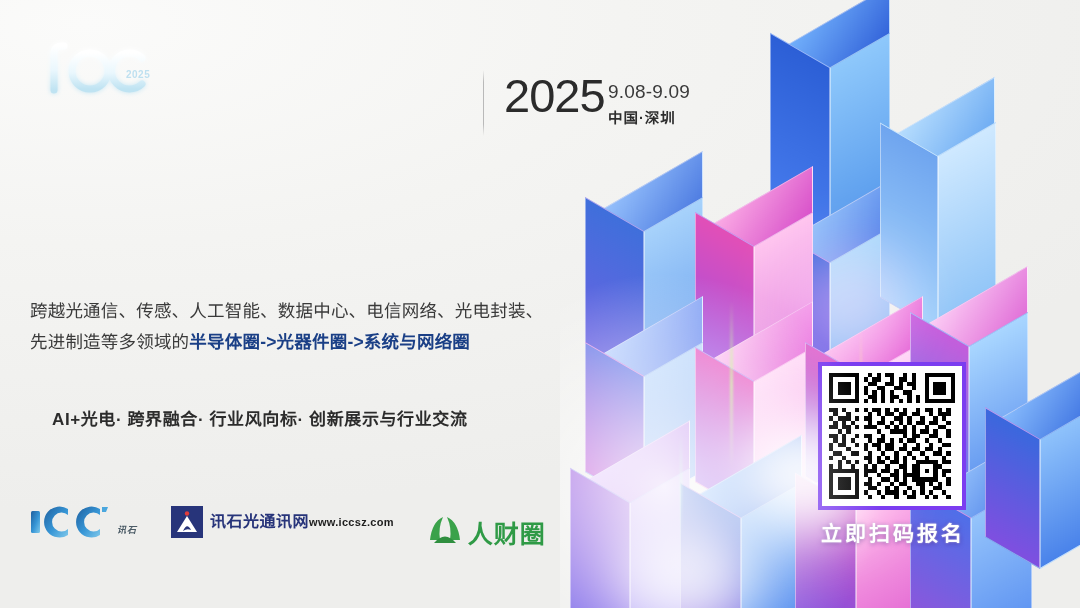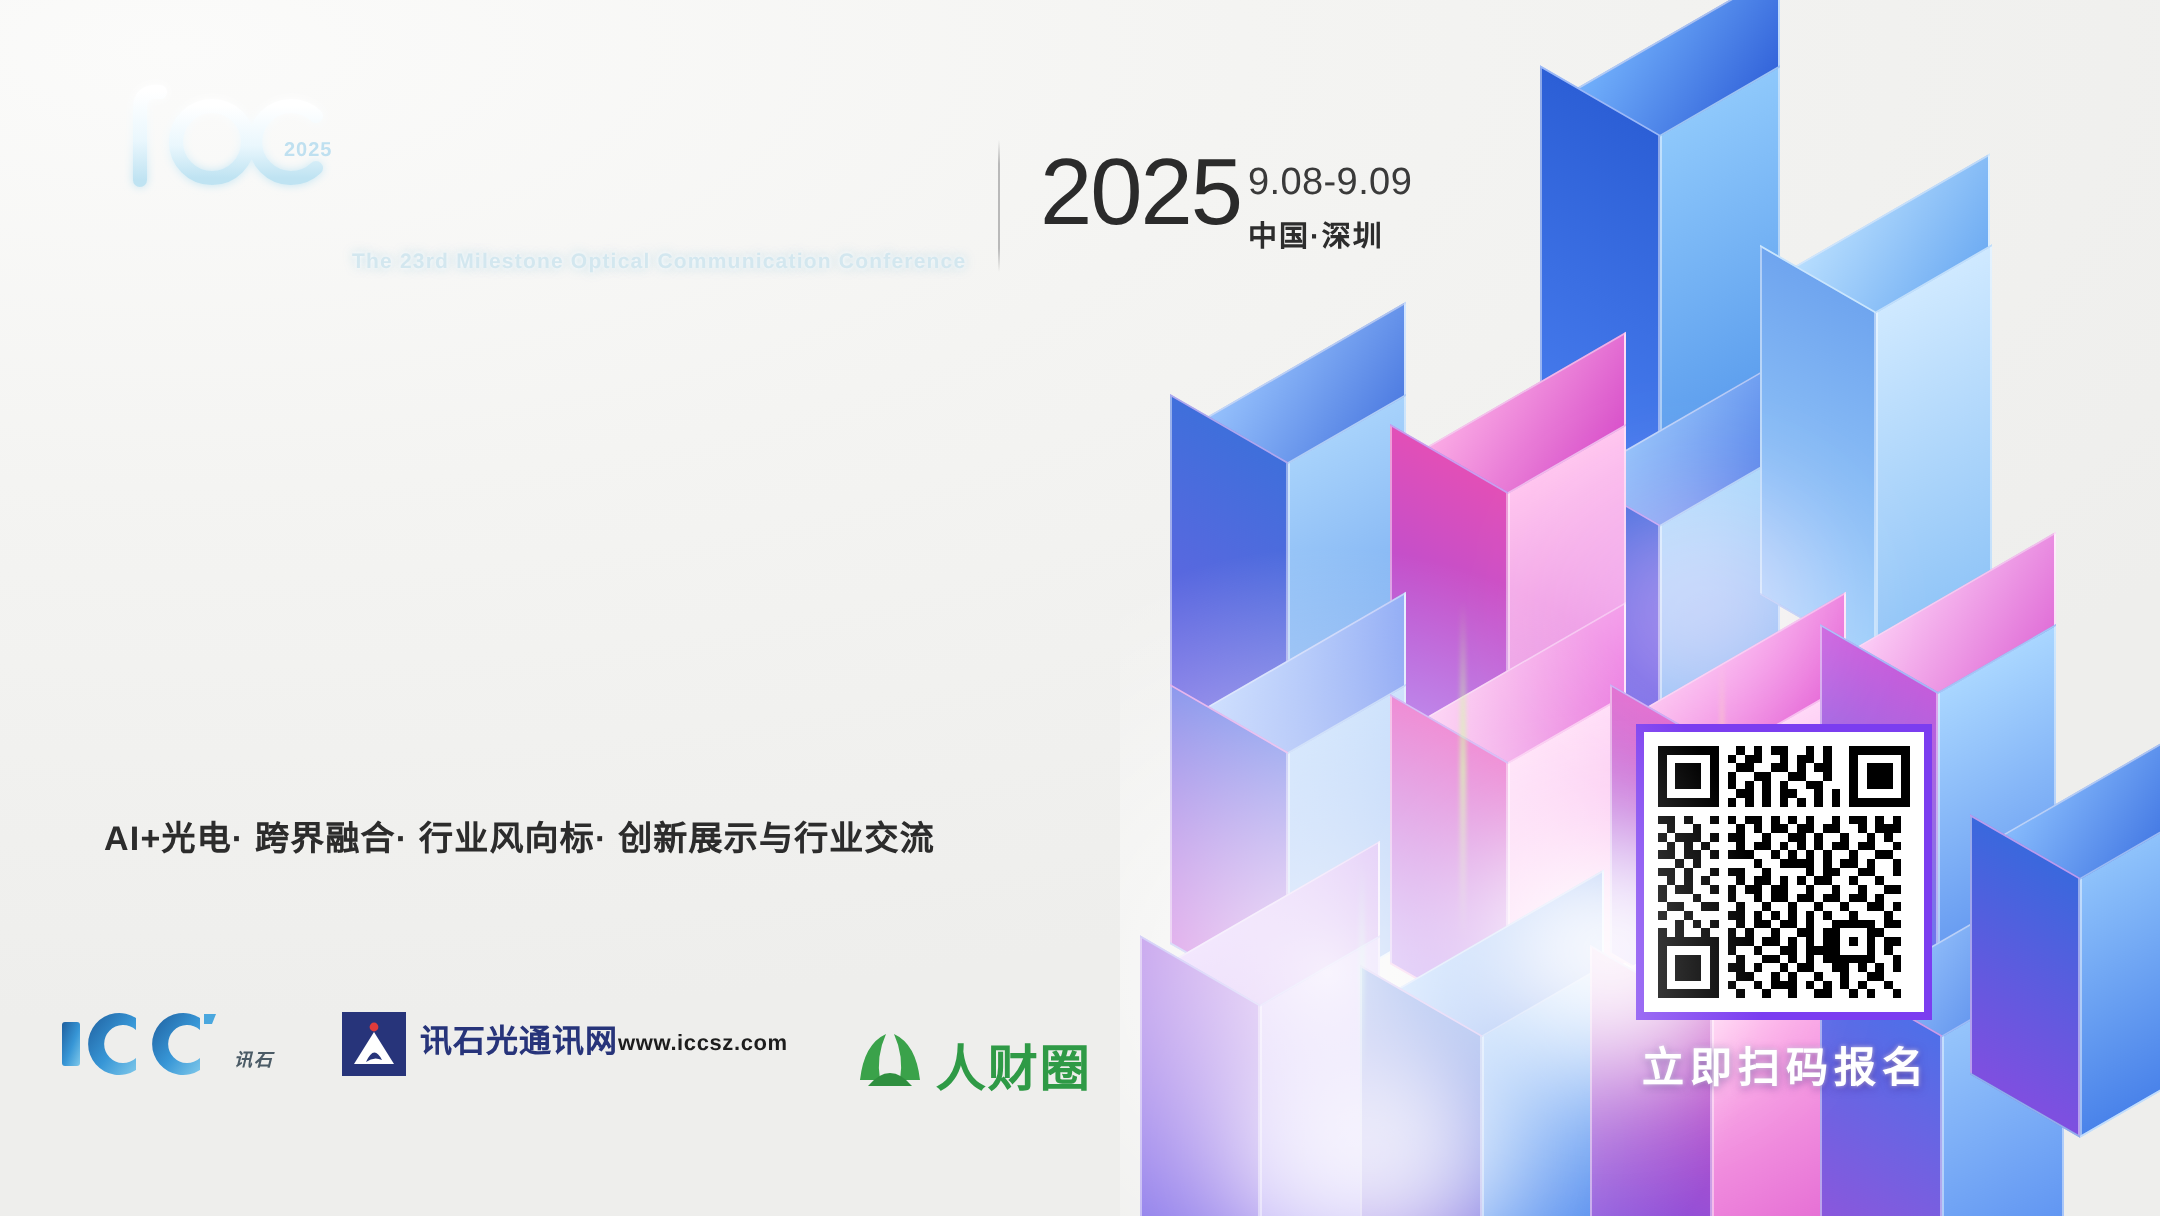--- a/index.html
+++ b/index.html
@@ -53,21 +53,21 @@
     border:1px solid rgba(255,255,255,.45);
     box-sizing:border-box;
   }
   .glow{
     position:absolute;border-radius:50%;filter:blur(28px);
     mix-blend-mode:screen;
   }
   .streak{position:absolute;filter:blur(1px);opacity:.75;}
 
   
-  .header{position:absolute;left:16px;top:28px;width:760px;height:90px;}
+  .header{position:absolute;left:0;top:28px;width:760px;height:90px;}
   .logo-wrap{position:absolute;left:30px;top:6px;}
   .ifoc{
     position:relative;width:130px;height:62px;
   }
   .ifoc svg{display:block;}
   .cn-title{
     position:absolute;left:158px;top:44px;
     font-size:35px;font-weight:700;letter-spacing:1px;
     color:#cfe6ef;
     text-shadow:
@@ -318,30 +318,32 @@
 
             <circle cx="60" cy="37" r="18"></circle>
 
             <path d="M112 24 A18 18 0 1 0 112 50"></path>
           </g>
           <text x="96" y="44" font-family="Liberation Sans, sans-serif" font-size="10" font-weight="700" fill="#bcdff0" opacity=".95" letter-spacing="0.5">2025</text>
         </svg>
       </div>
     </div>
 
-    <div class="en-title">The 23rd Milestone Optical Communication Conference</div>
 
     <div class="divider"></div>
 
     <div class="year">2025</div>
     <div class="when">9.08-9.09</div>
     <div class="where">中国·深圳</div>
   </div>
 
 
+  <div class="desc">
+    <span>跨越光通信、传感、人工智能、数据中心、电信网络、光电封装、先进制造等多领域的</span><b>半导体圈</b><span class="arrow">-&gt;</span><b>光器件圈</b><span class="arrow">-&gt;</span><b>系统与网络圈</b>
+  </div>
 
   <div class="tagline">AI+光电· 跨界融合· 行业风向标· 创新展示与行业交流</div>
 
   <div class="logos">
 
     <div class="logo-icc">
       <span class="icc-mark">
         <svg width="82" height="34" viewBox="0 0 82 34">
           <defs>
             <linearGradient id="gIcc" x1="0" y1="0" x2="1" y2="1">

